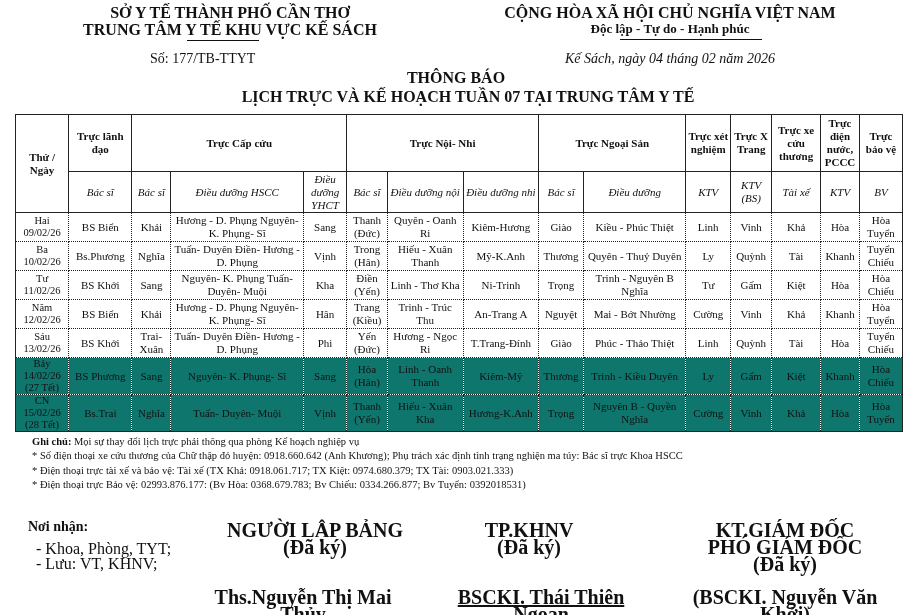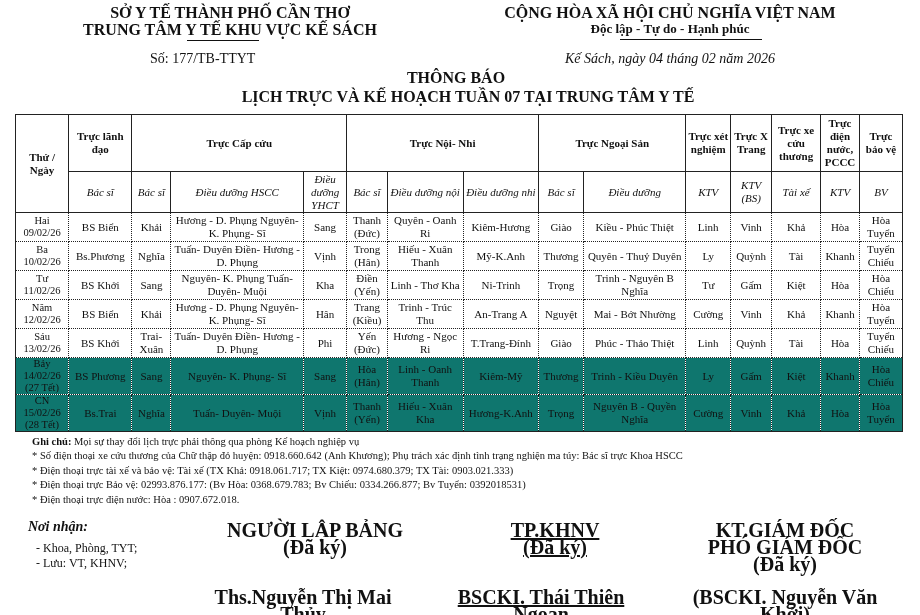--- a/index.html
+++ b/index.html
@@ -18,22 +18,22 @@
   table.sched td, table.sched th { border:1px dotted #222; text-align:center; vertical-align:middle; padding:0 1px; line-height:13px; overflow:hidden; }
   table.sched th { font-weight:bold; border:1px solid #222; }
   table.sched tr.sub th { font-weight:normal; font-style:italic; height:40px; }
   table.sched tr.top th { height:56px; }
   table.sched tr.row td { height:28px; }
   table.sched tr.tet td { background:#0f766e; height:30px; }
   table.sched { border:1.5px solid #222; }
   table.sched td.day { font-size:10.5px; line-height:12px; }
   .notes { left:20px; top:435px; font-size:10.5px; line-height:14.4px;margin-left:12px; }
   .notes .bold { font-weight:bold; }
-  .recv { left:28px; top:519px; font-size:14px; font-style:italic; font-weight:bold; }
-  .recv-list { left:36px; top:541px; font-size:12px; line-height:15px; }
+  .recv { left:28px; top:519px; font-size:14px; font-weight:bold; }
+  .recv-list { left:36px; top:541px; font-size:16px; line-height:15px; }
   .sig { text-align:center; font-size:20px; font-weight:bold; line-height:17px; }
 </style>
 </head>
 <body>
 
 <div class="abs hdr-left">
   <div class="hl1">SỞ Y TẾ THÀNH PHỐ CẦN THƠ</div>
   <div class="hl1">TRUNG TÂM Y TẾ KHU VỰC KẾ SÁCH</div>
 </div>
 <div class="ul-line" style="left:187px; top:40px; width:72px;"></div>
@@ -241,36 +241,35 @@
         <td>Hòa Tuyển</td>
       </tr>
     </tbody>
 </table>
 
 <div class="abs notes">
   <div><span class="bold">Ghi chú:</span><span> Mọi sự thay đổi lịch trực phải thông qua phòng Kế hoạch nghiệp vụ</span></div>
   <div>* Số điện thoại xe cứu thương của Chữ thập đỏ huyện: 0918.660.642 (Anh Khương); Phụ trách xác định tình trạng nghiện ma túy: Bác sĩ trực Khoa HSCC</div>
   <div>* Điện thoại trực tài xế và bảo vệ: Tài  xế (TX  Khả: 0918.061.717;  TX Kiệt: 0974.680.379; TX Tài: 0903.021.333)</div>
   <div>* Điện thoại trực Bảo vệ: 02993.876.177: (Bv Hòa: 0368.679.783; Bv Chiếu: 0334.266.877; Bv Tuyển: 0392018531)</div>
-  <div>* Điện thoại trực điện nước: Hòa : 0907.672.018.</div>
 </div>
 
 <div class="abs recv">Nơi nhận:</div>
 <div class="abs recv-list">
   <div>- Khoa, Phòng, TYT;</div>
   <div>- Lưu: VT, KHNV;</div>
 </div>
 
 <div class="abs sig" style="left:225px; top:522px; width:180px;">
   <div>NGƯỜI LẬP BẢNG</div>
   <div>(Đã ký)</div>
 </div>
 <div class="abs sig" style="left:203px; top:589px; width:200px;font-family:Liberation Serif, serif;">Ths.Nguyễn Thị Mai Thủy</div>
 
-<div class="abs sig" style="left:490px; top:522px; width:130px;text-decoration:underline;">
+<div class="abs sig" style="left:464px; top:522px; width:130px;">
   <div>TP.KHNV</div>
   <div>(Đã ký)</div>
 </div>
 <div class="abs sig" style="left:456px; top:589px; width:170px;text-decoration:underline;">BSCKI. Thái Thiên Ngoan</div>
 
 <div class="abs sig" style="left:695px; top:522px; width:180px;">
   <div>KT.GIÁM ĐỐC</div>
   <div>PHÓ GIÁM ĐỐC</div>
   <div>(Đã ký)</div>
 </div>

